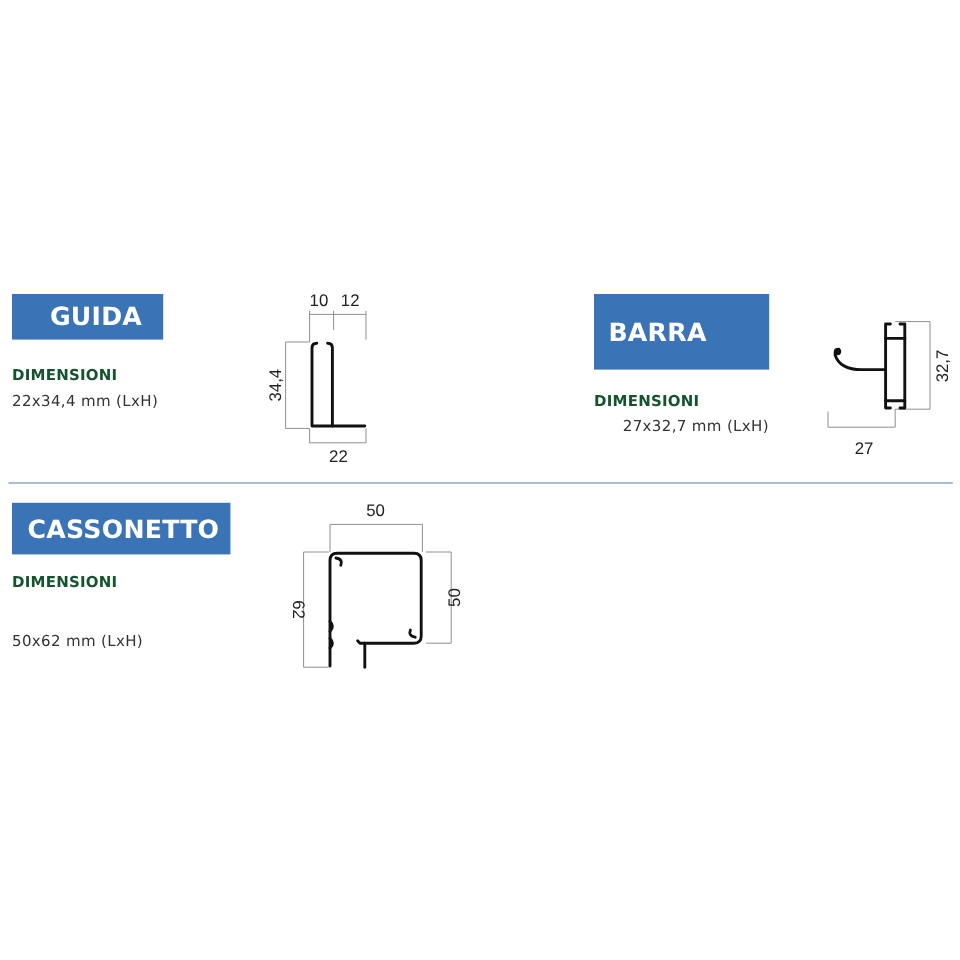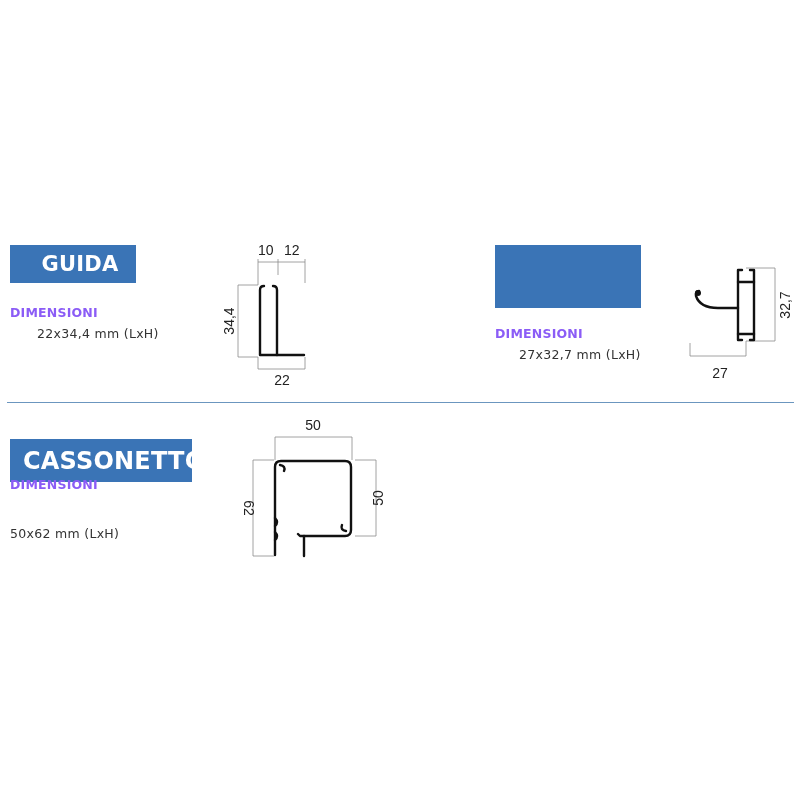--- a/index.html
+++ b/index.html
@@ -1,34 +1,34 @@
 <!DOCTYPE html>
 <html><head>
 <meta charset="utf-8">
 <style>
   html, body { margin: 0; padding: 0; background: #ffffff; }
   body { width: 800px; height: 800px; position: relative; overflow: hidden; font-family: "DejaVu Sans", sans-serif; color: #1a1a1a; }
   .badge { position: absolute; background: #3a74b6; color: #ffffff; font-family: "DejaVu Sans", sans-serif; font-weight: bold; letter-spacing: 0.2px; display: flex; align-items: center; box-sizing: border-box; }
   .badge span { display: block; }
-  .dim-label { position: absolute; font-size: 12.5px; font-weight: bold; color: #8b5cf6; letter-spacing: 0.2px; }
+  .dim-label { position: absolute; font-size: 12.5px; font-weight: bold; color: #14532d; letter-spacing: 0.2px; }
   .dim-value { position: absolute; font-size: 12.5px; color: #333; letter-spacing: 0.3px; }
   .divider { position: absolute; left: 7px; top: 402px; width: 787px; height: 1px; background: #6b96bf; }
   svg { position: absolute; overflow: visible; }
   .dl { stroke: #8a8a8a; stroke-width: 0.8; fill: none; }
   .pf { stroke: #111; stroke-width: 2.4; fill: none; stroke-linecap: round; stroke-linejoin: round; }
   .dtext { font-family: "Liberation Sans", sans-serif; font-size: 14px; fill: #222; }
 </style>
 </head>
 <body>
 
 <div class="badge" style="left:10px;top:245px;width:126px;height:38px;padding-left:14px;font-size:21px;justify-content:center;">
   <span>GUIDA</span>
 </div>
 <div class="dim-label" style="left:10px;top:305px;">DIMENSIONI</div>
-<div class="dim-value" style="left:10px;top:326px;margin-left:27px;">22x34,4 mm (LxH)</div>
+<div class="dim-value" style="left:10px;top:326px;">22x34,4 mm (LxH)</div>
 
 <svg style="left:220px;top:235px;" width="100" height="155" viewBox="0 0 100 155">
 
   <line class="dl" x1="38" y1="27" x2="85" y2="27"></line>
   <line class="dl" x1="38" y1="24" x2="38" y2="50"></line>
   <line class="dl" x1="58" y1="24" x2="58" y2="40"></line>
   <line class="dl" x1="85" y1="24" x2="85" y2="48"></line>
   <line class="dl" x1="18" y1="50" x2="38" y2="50"></line>
   <line class="dl" x1="18" y1="50" x2="18" y2="122"></line>
   <line class="dl" x1="18" y1="122" x2="38" y2="122"></line>
@@ -39,20 +39,21 @@
   <path class="pf" d="M44,51 Q40,51 40,55 L40,120 L84,120"></path>
   <path class="pf" d="M53,51 Q57,51 57,55 L57,120"></path>
   <text class="dtext" x="38" y="20">10</text>
   <text class="dtext" x="64" y="20">12</text>
   <text class="dtext" x="14" y="86" text-anchor="middle" transform="rotate(-90 14 86)">34,4</text>
   <text class="dtext" x="62" y="150" text-anchor="middle">22</text>
 </svg>
 
 <div class="badge" style="left:495px;top:245px;width:146px;height:63px;padding-left:12px;font-size:21px;line-height:22px;">
   <div>
+    <span>BARRA</span>
   </div>
 </div>
 <div class="dim-label" style="left:495px;top:326px;">DIMENSIONI</div>
 <div class="dim-value" style="left:519px;top:347px;">27x32,7 mm (LxH)</div>
 
 <svg style="left:680px;top:260px;" width="120" height="125" viewBox="0 0 120 125">
 
   <line class="dl" x1="66" y1="8" x2="95" y2="8"></line>
   <line class="dl" x1="95" y1="8" x2="95" y2="81"></line>
   <line class="dl" x1="66" y1="81" x2="95" y2="81"></line>
@@ -65,21 +66,21 @@
   <line class="pf" x1="58" y1="22" x2="74" y2="22"></line>
   <line class="pf" x1="58" y1="74" x2="74" y2="74"></line>
   <path class="pf" d="M58,48 L38,48 Q20,48 16,36 Q15,31 19,31"></path>
   <circle cx="18" cy="33" r="3" fill="#111"></circle>
   <text class="dtext" x="110" y="45" text-anchor="middle" transform="rotate(-90 110 45)">32,7</text>
   <text class="dtext" x="40" y="118" text-anchor="middle">27</text>
 </svg>
 
 <div class="divider"></div>
 
-<div class="badge" style="left:10px;top:419px;width:182px;height:43px;padding-left:13px;font-size:24px;margin-top:20px;">
+<div class="badge" style="left:10px;top:419px;width:182px;height:43px;padding-left:13px;font-size:21px;">
   <span>CASSONETTO</span>
 </div>
 <div class="dim-label" style="left:10px;top:477px;">DIMENSIONI</div>
 <div class="dim-value" style="left:10px;top:526px;">50x62 mm (LxH)</div>
 
 <svg style="left:230px;top:410px;" width="160" height="160" viewBox="0 0 160 160">
 
   <line class="dl" x1="45" y1="27" x2="122" y2="27"></line>
   <line class="dl" x1="45" y1="27" x2="45" y2="50"></line>
   <line class="dl" x1="122" y1="27" x2="122" y2="50"></line>

